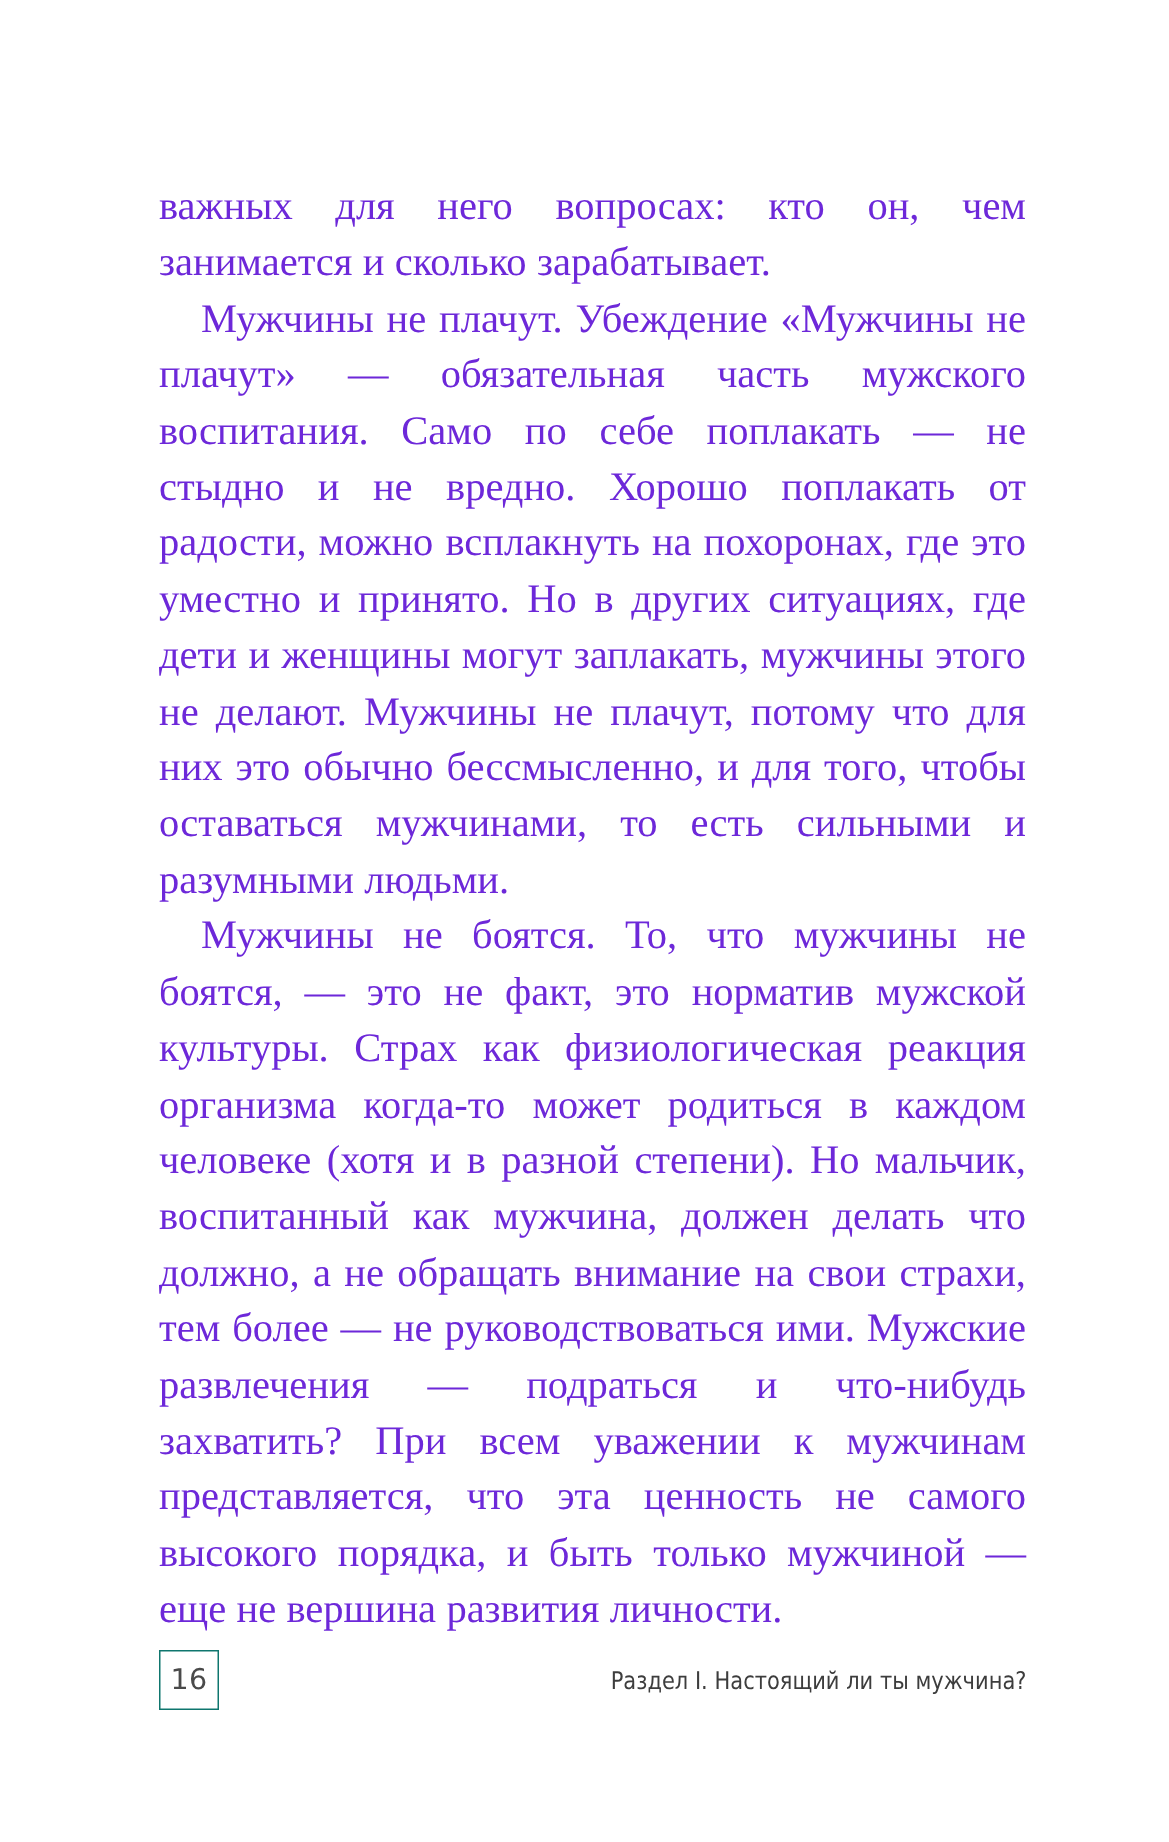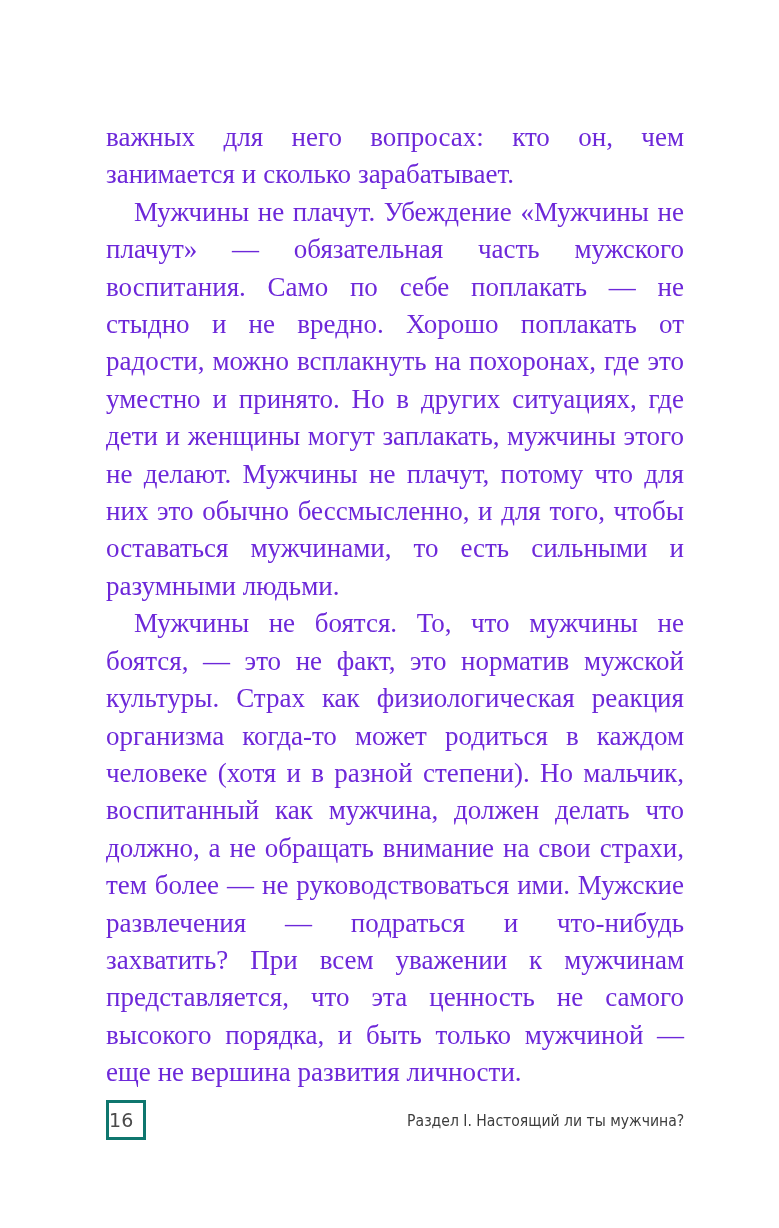--- a/index.html
+++ b/index.html
@@ -48,24 +48,25 @@
     top: 1100px;
     width: 578px;
     height: 42px;
   }
   .page-number-box {
     position: absolute;
     left: 0;
     top: 0;
     width: 40px;
     height: 40px;
-    border: 3px solid #0f766e;
+    border: 1px solid #0f766e;
     box-sizing: border-box;
     display: flex;
     align-items: center;
+    justify-content: center;
   }
   .page-number {
     font-family: "DejaVu Sans", "Liberation Sans", sans-serif;
     font-size: 19px;
     color: #4a4a4a;
     letter-spacing: 0.2px;
     line-height: 1;
   }
   .running-head {
     position: absolute;

